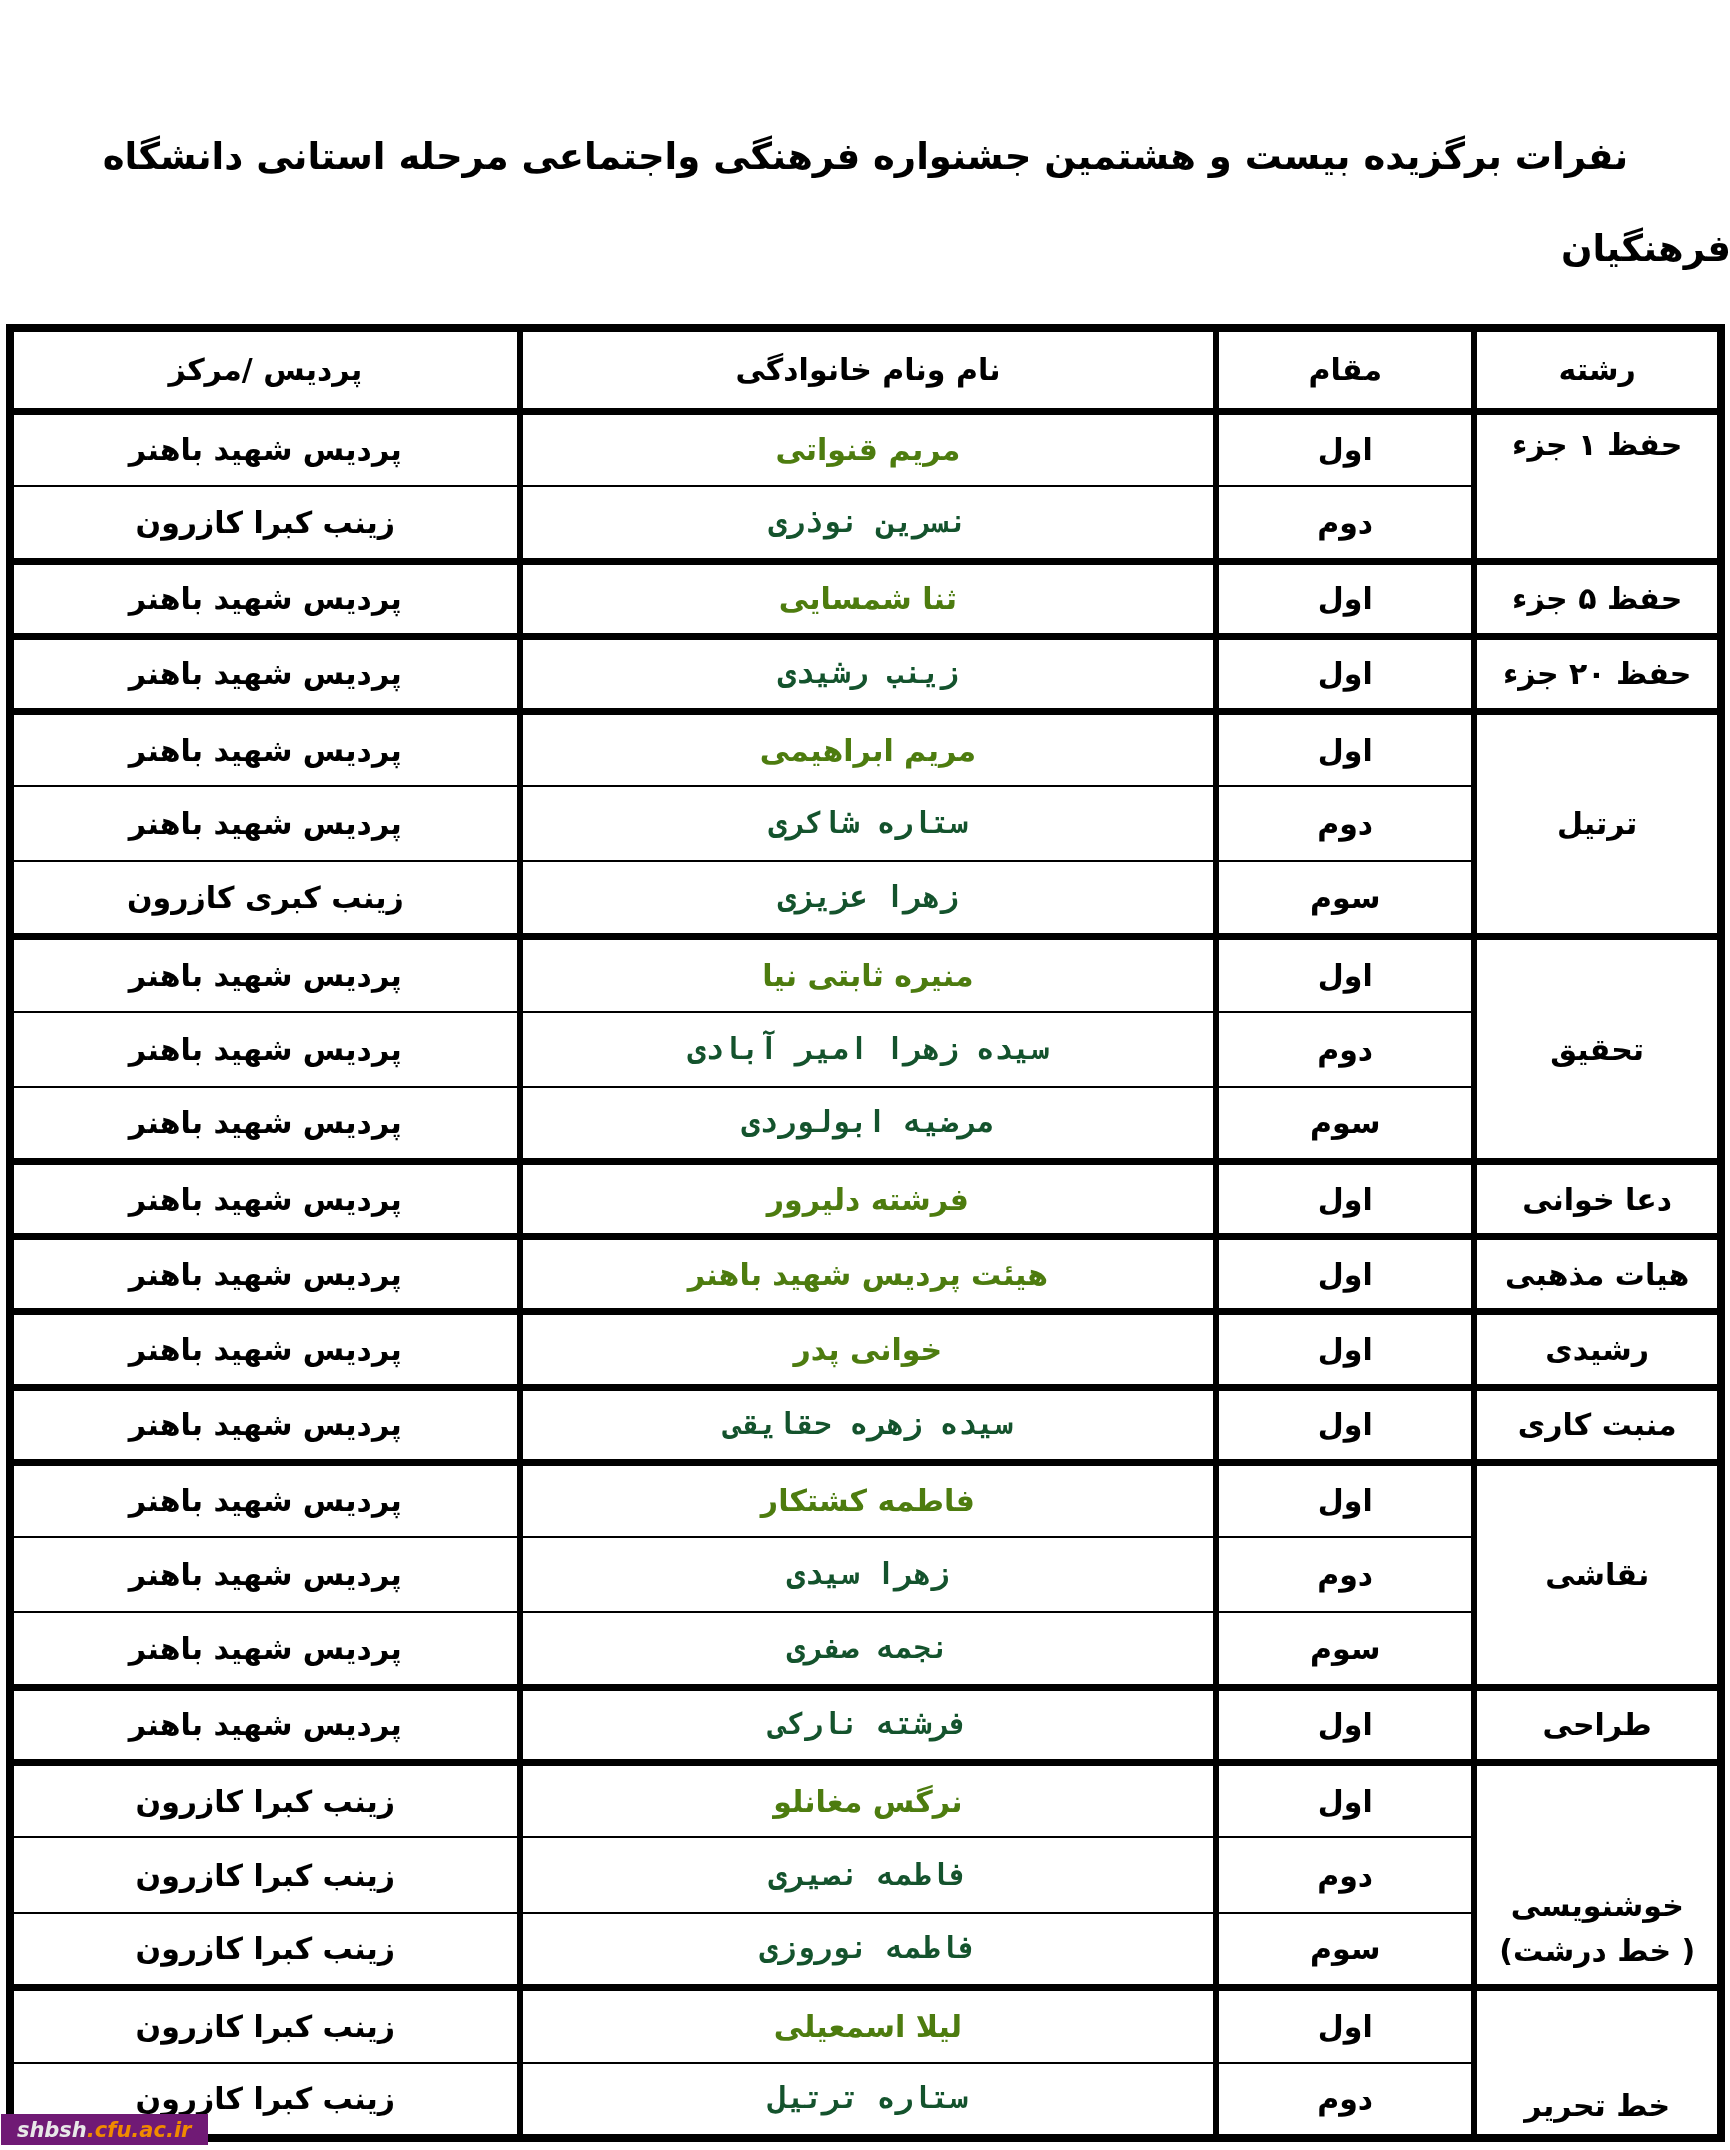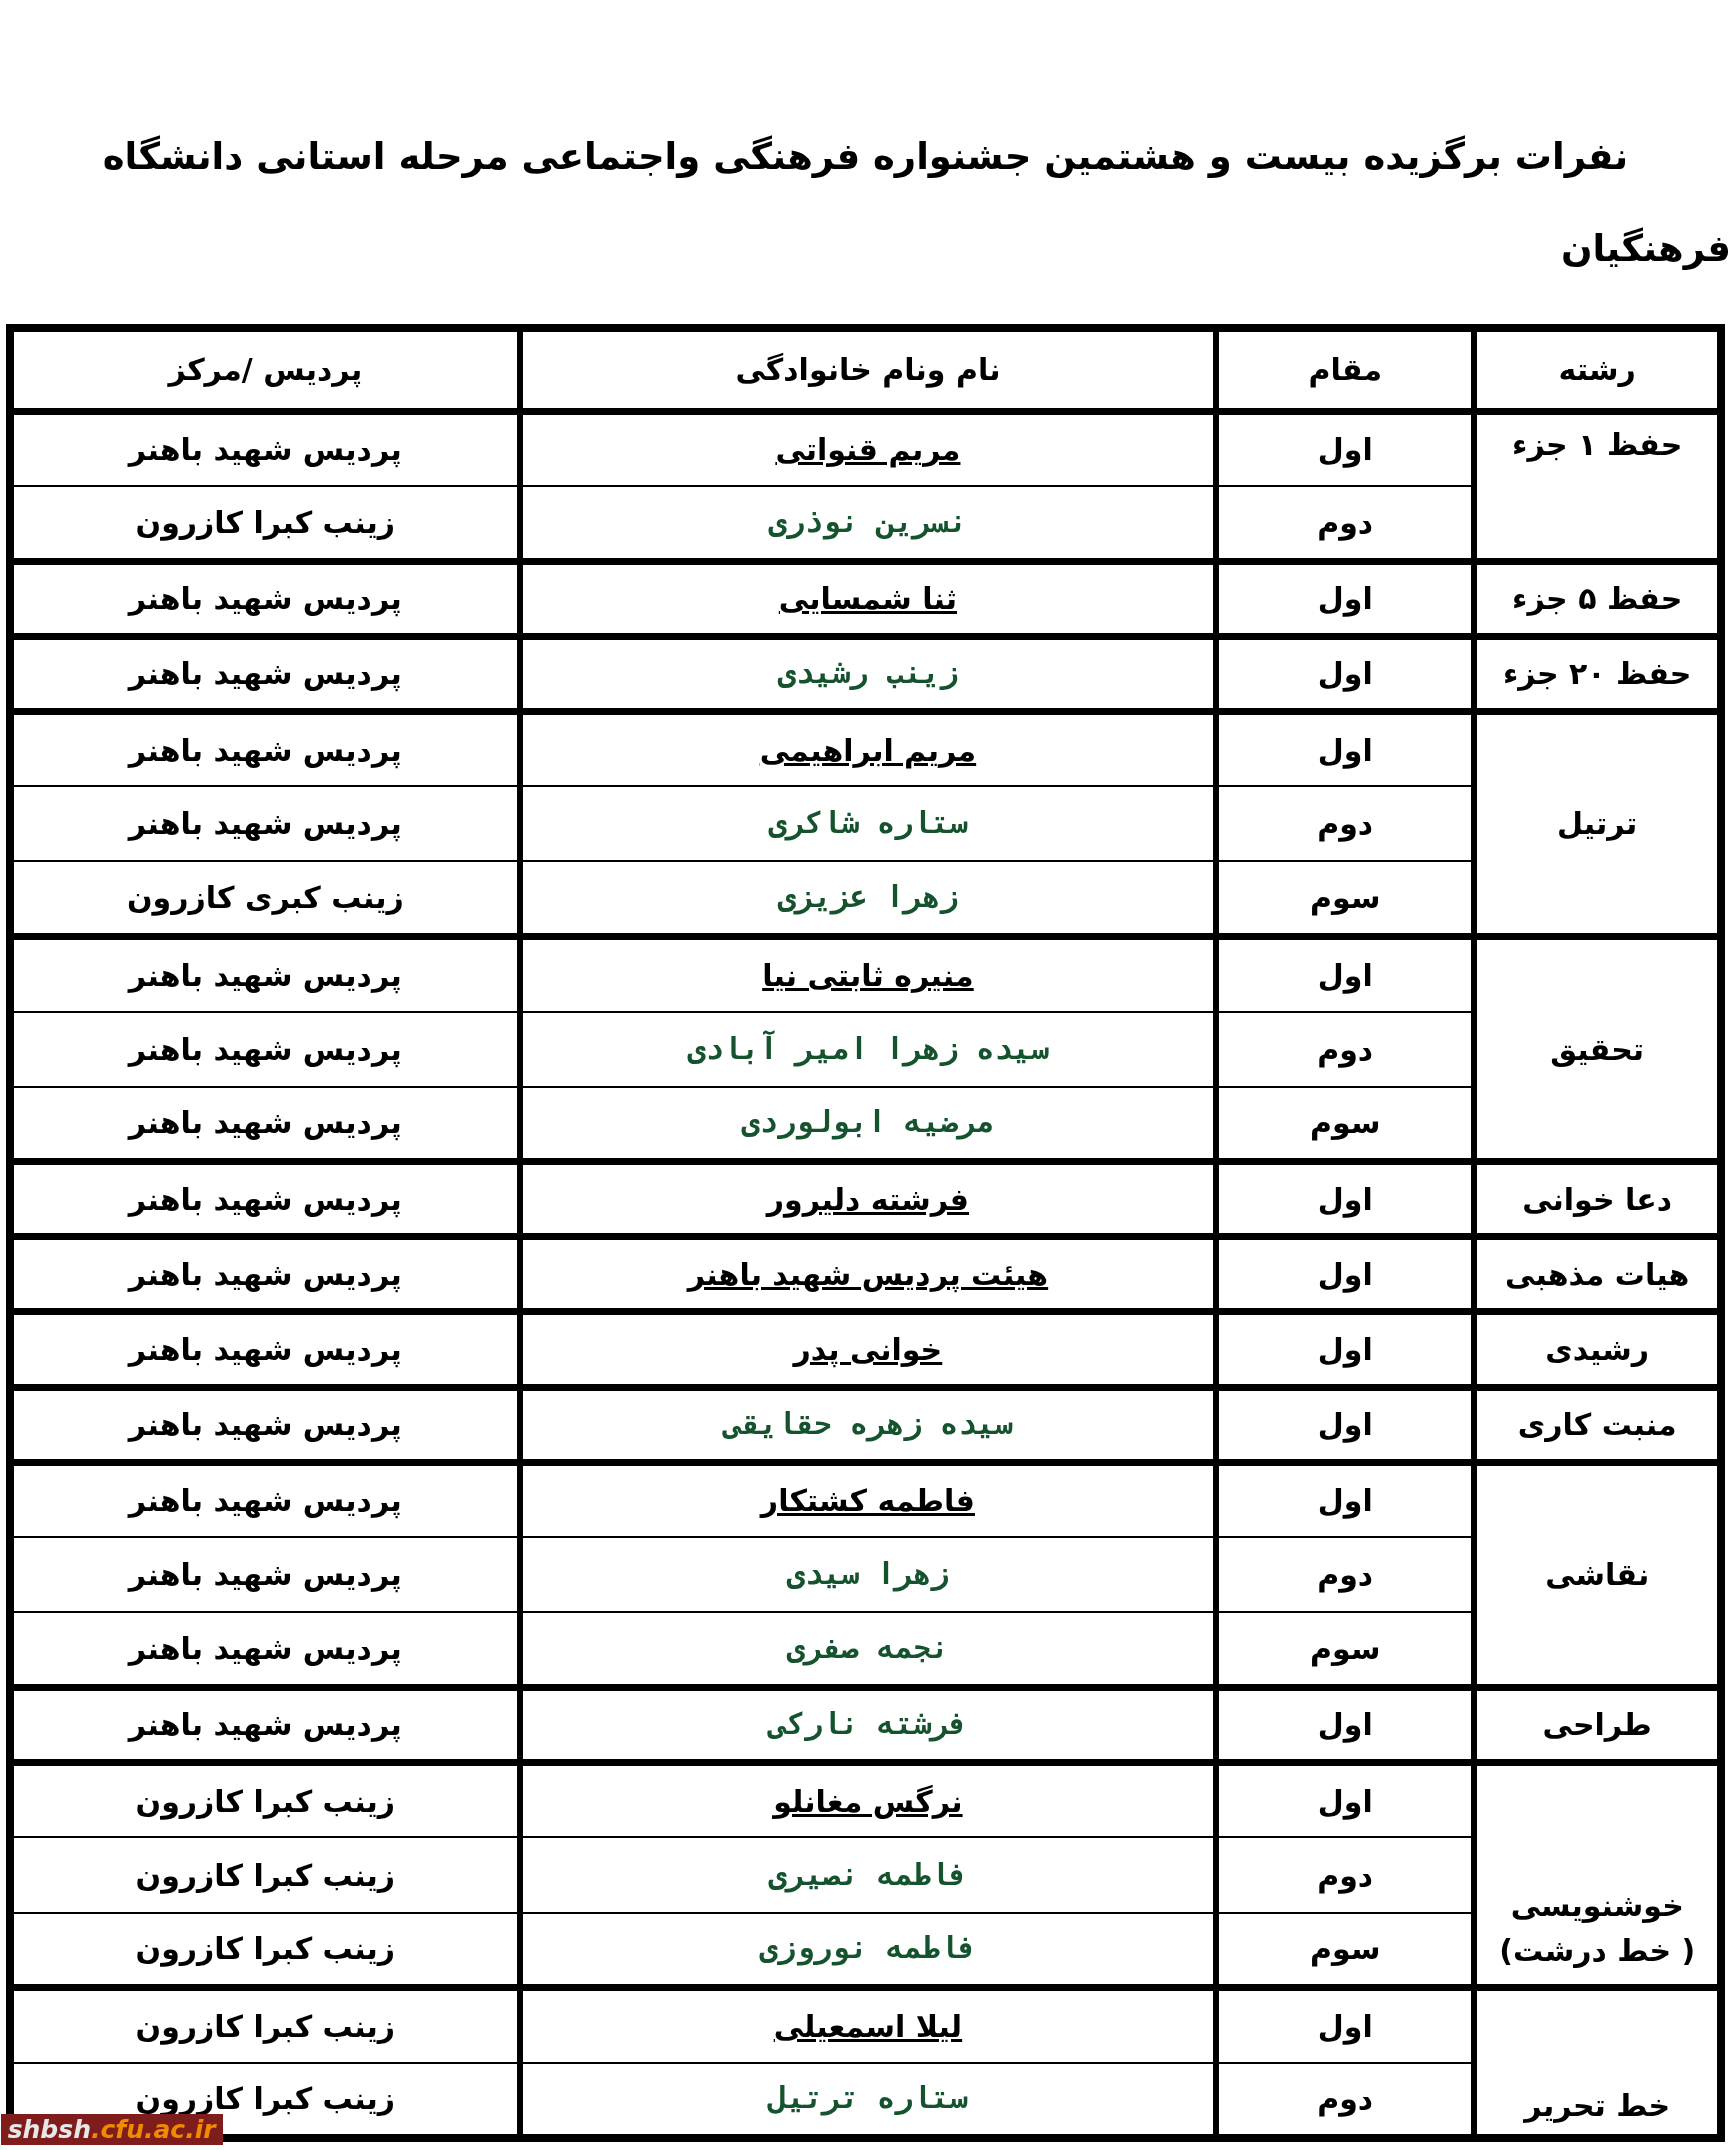--- a/index.html
+++ b/index.html
@@ -50,32 +50,32 @@
   }
   thead tr{height:83px;}
   thead th{border-bottom-width:7.7px;}
   tbody tr{height:75px;}
   tr.g > td{border-top-width:7.7px;}
 
   td.va-top{vertical-align:top;padding-top:12.3px;}
   td.va-bottom{vertical-align:bottom;padding-bottom:10.7px;}
   td.khosh div{line-height:1.5;}
 
-  .red{color:#000000;text-decoration:underline;}
+  .red{color:#4d7c0f;}
   .black{color:#14532d;font-family:Liberation Mono, monospace;}
 
   .watermark{
     position:absolute;
     left:0;top:2114px;
     height:31px;min-width:193px;
-    background:#7f1d1d;
+    background:#701a75;
     display:flex;align-items:center;justify-content:center;
     direction:ltr;
     font-style:italic;
-    font-size:25px;
+    font-size:21px;
     padding:0 7.7px;
     z-index:5;
   }
   .wm-name{color:#e8e8e8;}
   .wm-domain{color:#f08a00;}
 </style>
 </head>
 <body>
 
 <div class="title-line l1">نفرات برگزیده بیست و هشتمین جشنواره فرهنگی واجتماعی مرحله استانی دانشگاه</div>

